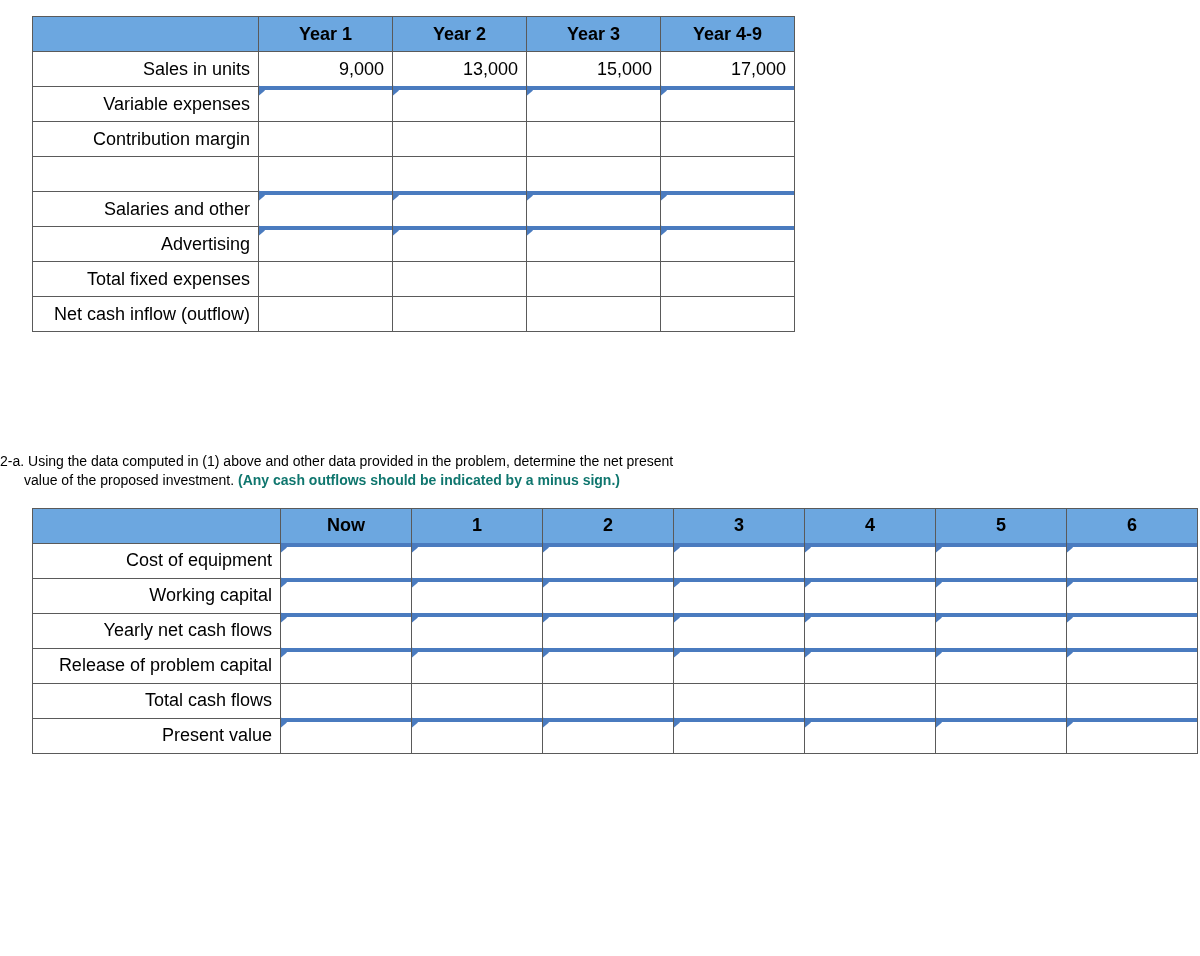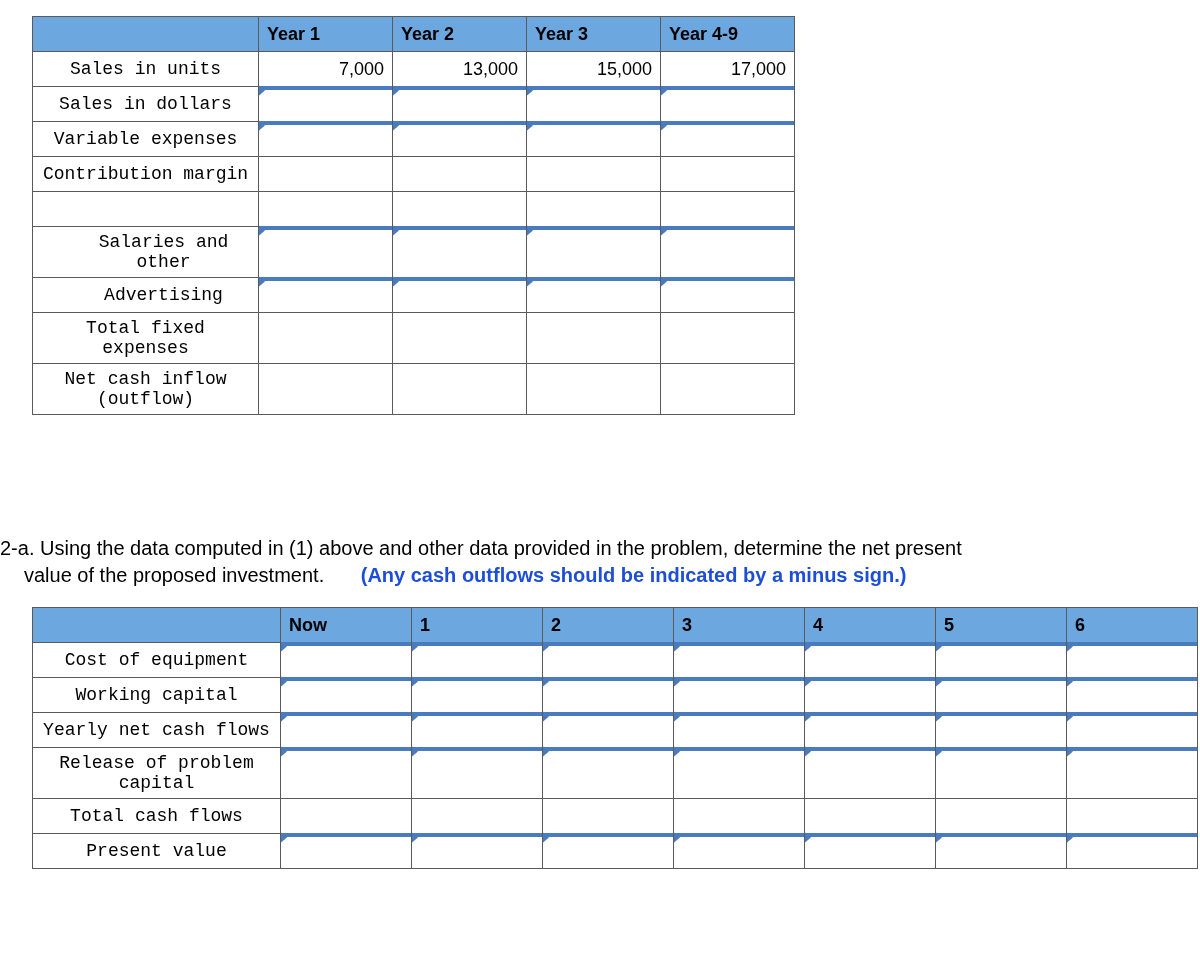--- a/index.html
+++ b/index.html
@@ -24,28 +24,27 @@
       border: 1px solid #5a5a5a;
       padding: 5px 8px;
       height: 35px;
       vertical-align: middle;
       position: relative;
       background: #fff;
     }
     .hdr {
       background: #6ca7e0;
       font-weight: bold;
-      text-align: left;
+      text-align: center;
     }
     .numcell {
       text-align: right;
     }
     .labelcell {
-      text-align: center;
-      font-family: Liberation Mono, monospace;
+      text-align: right;
     }
     .indent {
       padding-left: 44px;
     }
     
     .flag {
       position: absolute;
       left: 0;
       top: -1px;
       width: 100%;
@@ -65,26 +64,26 @@
       position: absolute;
       left: 0; top: 0;
       width: 0; height: 0;
       border-left: 6px solid #4a7bbf;
       border-top: 5px solid transparent;
       border-bottom: 5px solid transparent;
       transform: translateY(-0.5px);
     }
     .question {
       margin: 120px 0 18px 0;
-      font-size: 20px;
+      font-size: 14px;
       line-height: 1.35;
       color: #000;
     }
     .question .indent-line { padding-left: 24px; }
-    .red { color: #1d4ed8; font-weight: bold; margin-left: 31px; }
+    .red { color: #0f766e; font-weight: bold; }
 
     
     .t1 col.label { width: 226px; }
     .t1 col.yr { width: 134px; }
 
     
     .t2 col.label { width: 248px; }
     .t2 col.per { width: 131px; }
 
     .empty-row td.labelcell { }
@@ -106,31 +105,24 @@
       <td class="hdr"></td>
       <td class="hdr">Year 1</td>
       <td class="hdr">Year 2</td>
       <td class="hdr">Year 3</td>
       <td class="hdr">Year 4-9</td>
     </tr>
     </tbody>
       <tbody id="t1body">
         <tr>
           <td class="labelcell">Sales in units</td>
-          <td class="numcell"><span>7,000</span></td>
+          <td class="numcell"><span>9,000</span></td>
           <td class="numcell"><span>13,000</span></td>
           <td class="numcell"><span>15,000</span></td>
           <td class="numcell"><span>17,000</span></td>
-        </tr>
-        <tr>
-          <td class="labelcell">Sales in dollars</td>
-          <td class="numcell"><span class="flag"></span><span></span></td>
-          <td class="numcell"><span class="flag"></span><span></span></td>
-          <td class="numcell"><span class="flag"></span><span></span></td>
-          <td class="numcell"><span class="flag"></span><span></span></td>
         </tr>
         <tr>
           <td class="labelcell">Variable expenses</td>
           <td class="numcell"><span class="flag"></span><span></span></td>
           <td class="numcell"><span class="flag"></span><span></span></td>
           <td class="numcell"><span class="flag"></span><span></span></td>
           <td class="numcell"><span class="flag"></span><span></span></td>
         </tr>
         <tr>
           <td class="labelcell">Contribution margin</td>

